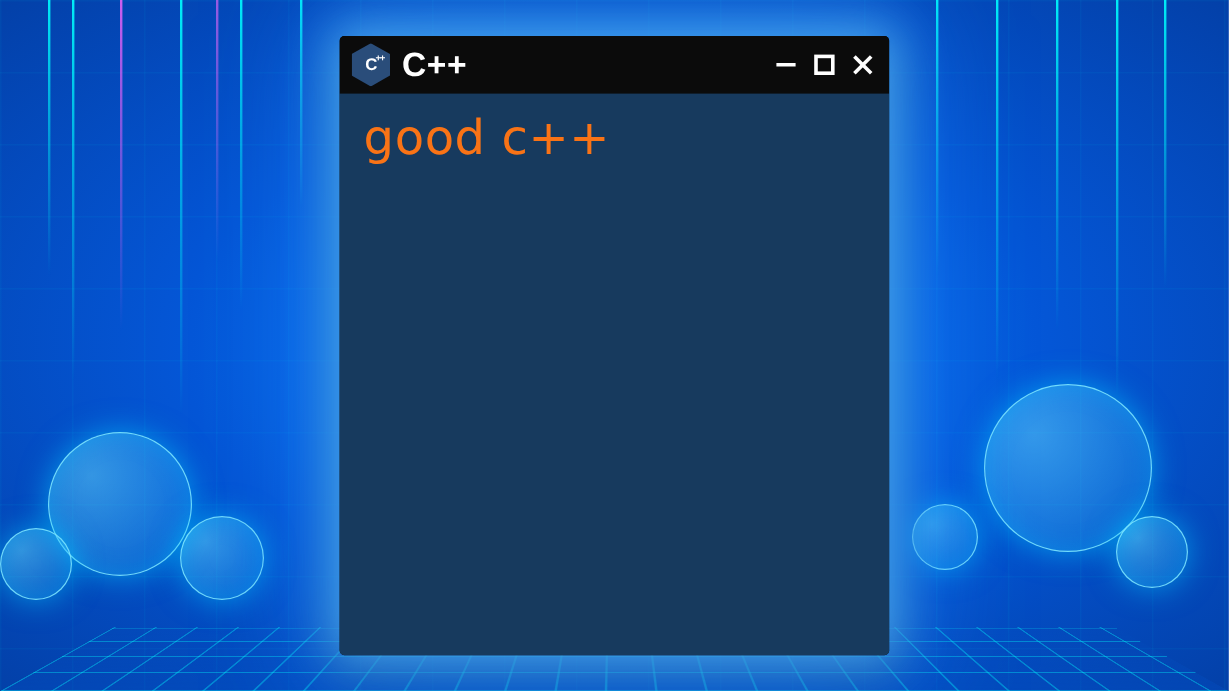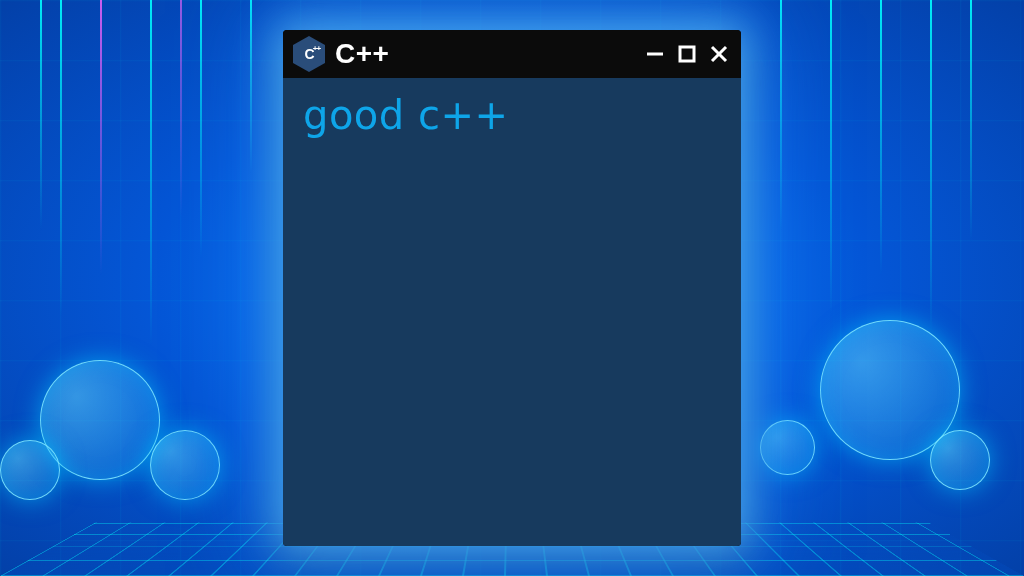--- a/index.html
+++ b/index.html
@@ -171,21 +171,21 @@
       cursor: pointer;
     }
     .ctrl svg { display: block; }
 
     .content {
       flex: 1;
       background: #173a5e;
       padding: 14px 20px;
     }
     .console-text {
-      color: #0ea5e9;
+      color: #f97316;
       font-family: 'DejaVu Sans', 'Segoe UI', sans-serif;
       font-size: 40px;
       font-weight: 400;
       letter-spacing: 0.5px;
       white-space: pre;
     }
   </style>
 </head>
 <body>
 

